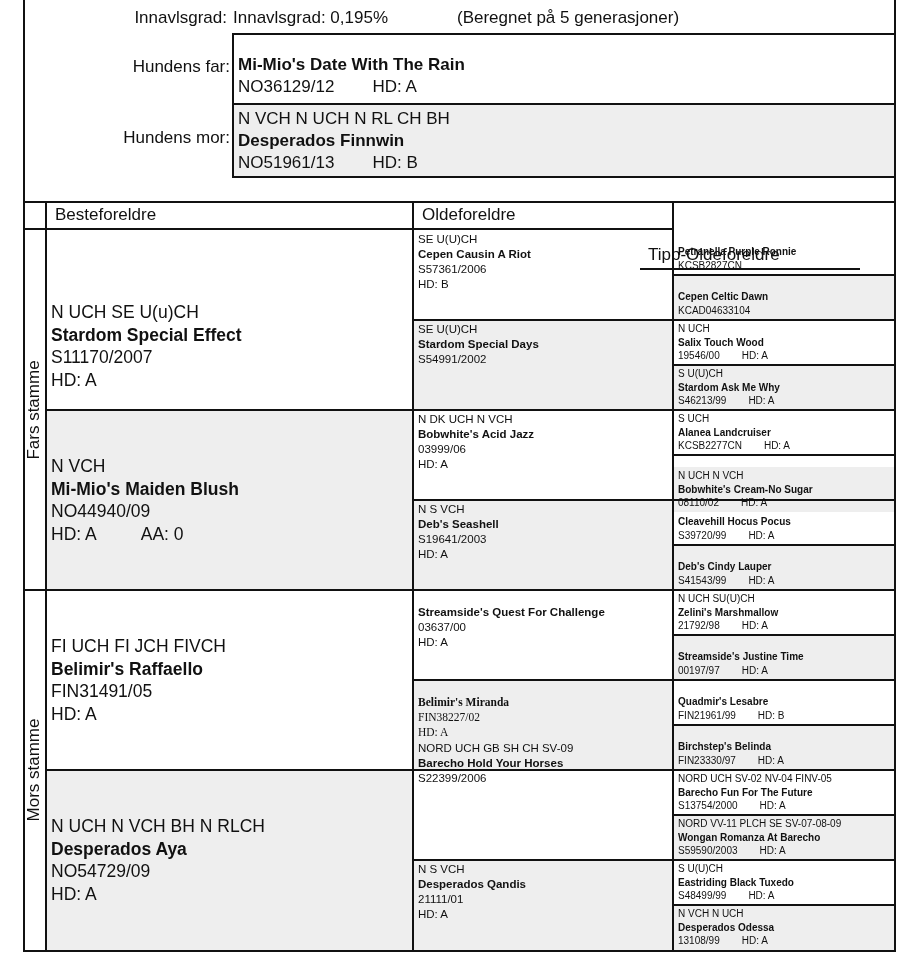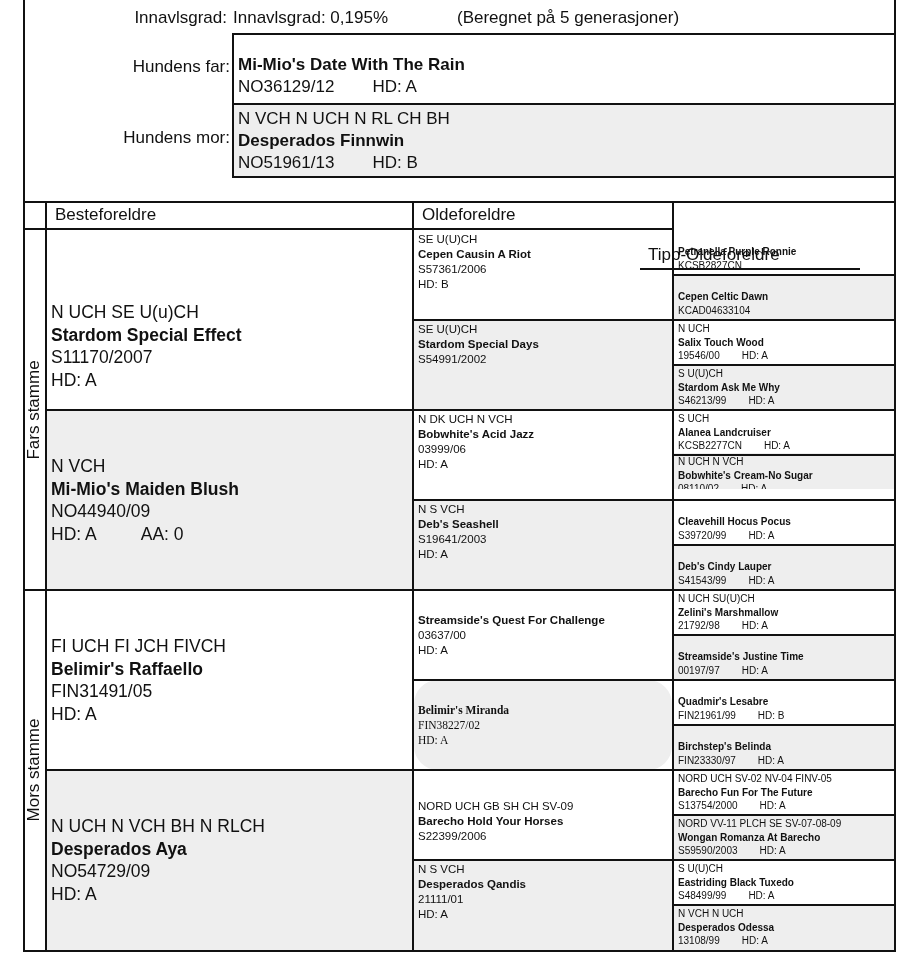--- a/index.html
+++ b/index.html
@@ -26,21 +26,21 @@
   .vline { position: absolute; width: 2px; background: #111; }
   .hline { position: absolute; height: 2px; background: #111; }
 
   .cell { position: absolute; box-sizing: border-box; overflow: hidden; }
   .cell.g { background: #eeeeee; }
   .c1 { left: 24px; width: 365px; font-size: 17.5px; line-height: 22.5px; padding-left: 4px;
         display: flex; flex-direction: column; justify-content: center; }
   .c2 { left: 391px; width: 258px; font-size: 11.5px; line-height: 15px; padding: 2px 0 0 4px; }
   .c3 { left: 651px; width: 220px; font-size: 10px; line-height: 13.5px; padding: 2px 0 0 4px; }
   .c3.noTitle { padding-top: 15px; }
-  .c2.noTitle { padding-top: 23px; border-radius: 24px; }
+  .c2.noTitle { padding-top: 15px; }
 
   .side-label { position: absolute; left: 0; width: 22px; font-size: 17px; white-space: nowrap; }
   .side-label span { position: absolute; left: 50%; top: 50%; transform: translate(-50%, -50%) rotate(-90deg); }
 </style>
 </head>
 <body>
 
 <div class="frame"></div>
 
 <div class="lbl-right" style="right:680px; top:8px;">Innavlsgrad:</div>
@@ -128,21 +128,21 @@
     <div class="cell c2 noTitle" style="top: 387px; height: 90px;">
       <div class="b">Streamside's Quest For Challenge</div>
       <div>03637/00</div>
       <div>HD: A</div>
     </div>
     <div class="cell c2 g noTitle" style="top: 477px; height: 90px; font-family: Liberation Serif, serif;">
       <div class="b">Belimir's Miranda</div>
       <div>FIN38227/02</div>
       <div>HD: A</div>
     </div>
-    <div class="cell c2" style="top: 594px; height: 90px;">
+    <div class="cell c2" style="top: 536px; height: 90px;">
       <div>NORD UCH GB SH CH SV-09</div>
       <div class="b">Barecho Hold Your Horses</div>
       <div>S22399/2006</div>
     </div>
     <div class="cell c2 g" style="top: 657px; height: 90px;">
       <div>N S VCH</div>
       <div class="b">Desperados Qandis</div>
       <div>21111/01</div>
       <div>HD: A</div>
     </div>
@@ -162,21 +162,21 @@
     <div class="cell c3 g" style="top: 162px; height: 45px;">
       <div>S U(U)CH</div>
       <div class="b">Stardom Ask Me Why</div>
       <div><span>S46213/99</span><span class="gap-s"></span><span>HD: A</span></div>
     </div>
     <div class="cell c3" style="top: 207px; height: 45px;">
       <div>S UCH</div>
       <div class="b">Alanea Landcruiser</div>
       <div><span>KCSB2277CN</span><span class="gap-s"></span><span>HD: A</span></div>
     </div>
-    <div class="cell c3 g" style="top: 250px; height: 36px;">
+    <div class="cell c3 g" style="top: 264px; height: 45px;">
       <div>N UCH N VCH</div>
       <div class="b">Bobwhite's Cream-No Sugar</div>
       <div><span>08110/02</span><span class="gap-s"></span><span>HD: A</span></div>
     </div>
     <div class="cell c3 noTitle" style="top: 297px; height: 45px;">
       <div class="b">Cleavehill Hocus Pocus</div>
       <div><span>S39720/99</span><span class="gap-s"></span><span>HD: A</span></div>
     </div>
     <div class="cell c3 g noTitle" style="top: 342px; height: 45px;">
       <div class="b">Deb's Cindy Lauper</div>

